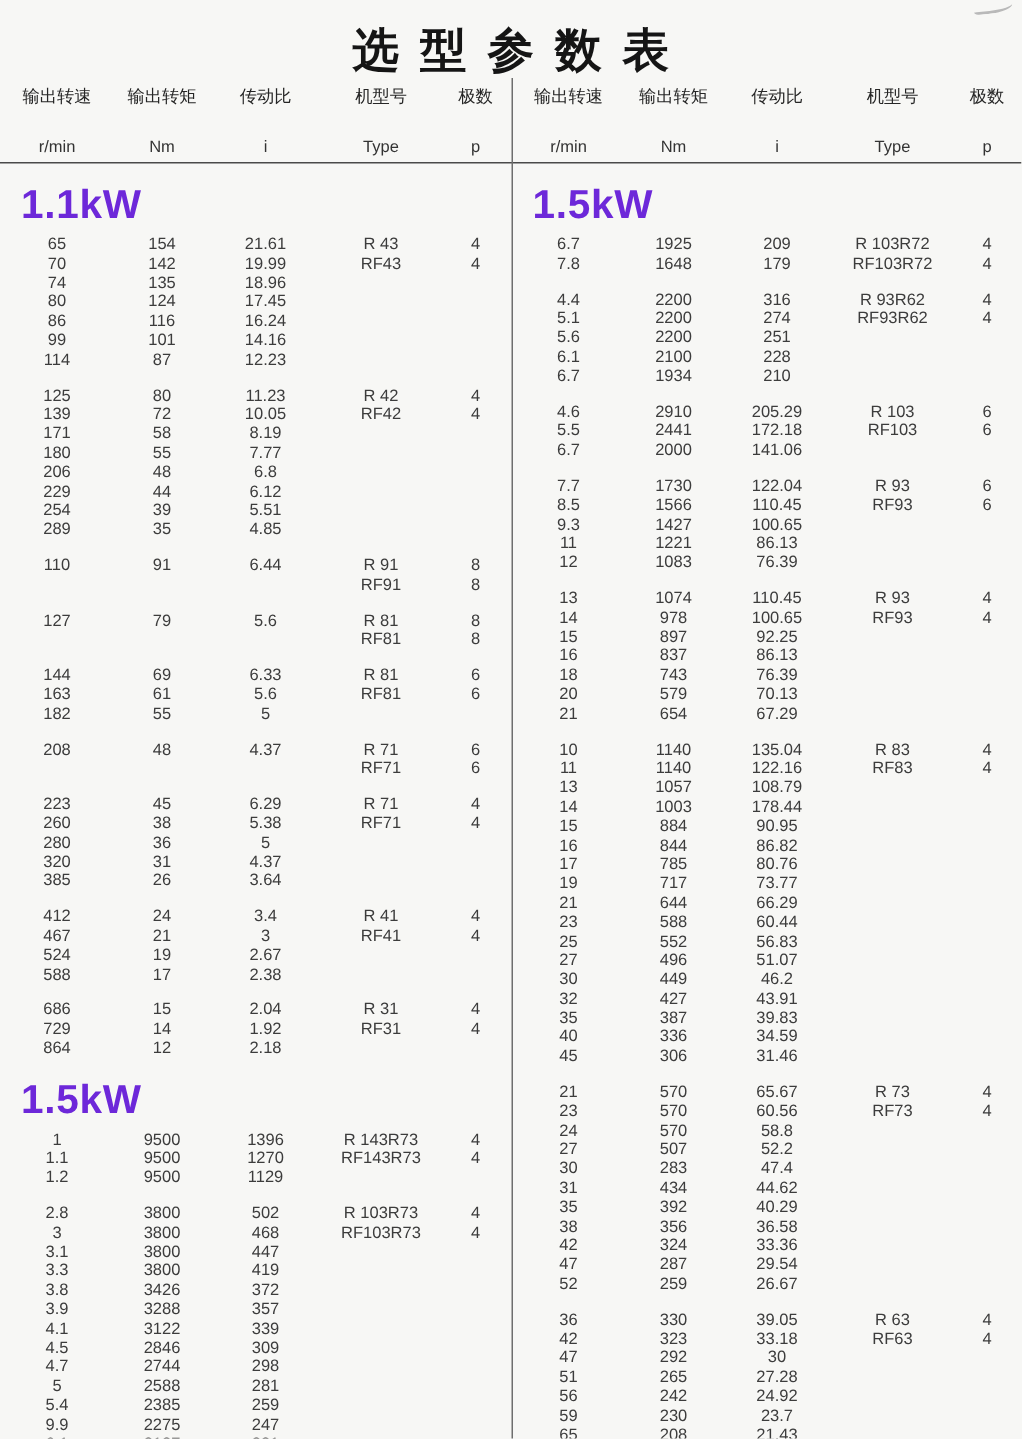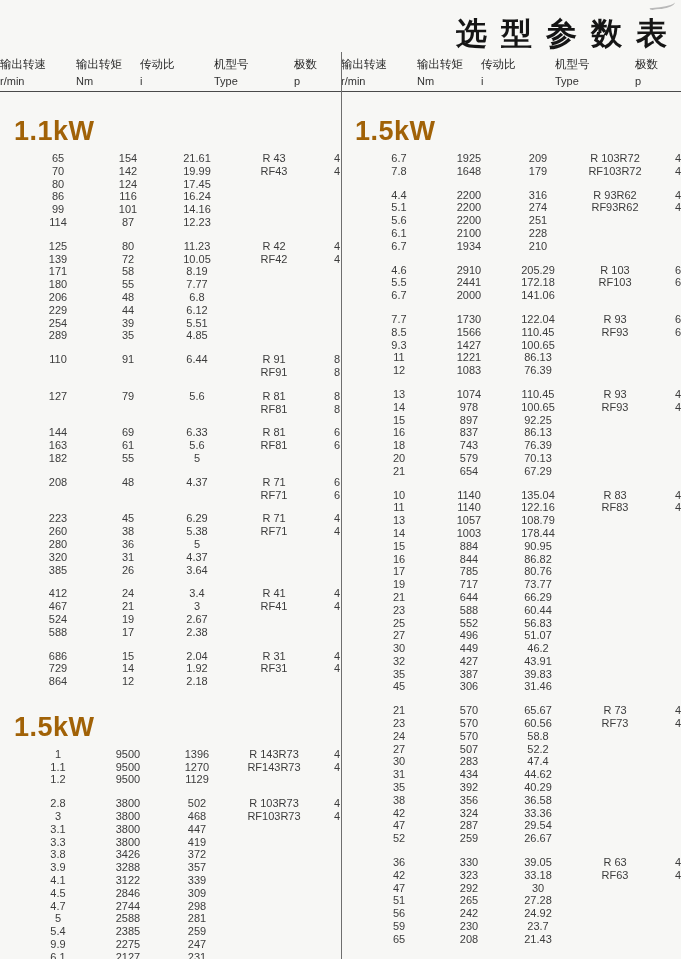--- a/index.html
+++ b/index.html
@@ -12,45 +12,45 @@
     display:flex;flex-direction:column;
     position:relative;
   }
   .top-rule{height:1px;background:#4a4a4a;margin-top:8px;}
   .artifact{
     position:absolute;top:0;right:6px;width:26px;height:7px;
     border-bottom:2px solid #b9b9b9;border-radius:0 0 60% 20%;
     transform:rotate(-6deg);
   }
   .title{
-    margin:9px 0 0;text-align:right;
+    margin:9px 0 0;text-align:center;
     font-size:31px;line-height:33px;font-weight:bold;color:#151515;
     letter-spacing:14px;text-indent:14px;
   }
   .title-rule{height:2px;background:#2d2d2d;margin-top:2px;}
   .table-area{flex:1;position:relative;}
   .v-divider{position:absolute;left:341px;top:0;bottom:0;width:1px;background:#6e6e6e;}
   .header-row{display:flex;padding:5px 0 4px;}
   .half{width:340px;}
   .half.right{margin-left:1px;}
   .header-grid{
     display:grid;grid-template-columns:76px 64px 74px 80px 46px;
-    row-gap:3px;
+    row-gap:20px;text-align:center;
   }
   .hdr-label{font-size:11.5px;color:#262626;}
   .hdr-unit{font-size:11px;color:#333;}
   .header-rule{height:1px;background:#4a4a4a;}
   .data-row{display:flex;}
   .col{width:340px;}
   .col.right{margin-left:1px;}
   .power-heading{
-    font-size:27px;line-height:30px;font-weight:bold;color:#a16207;
-    margin:24px 0 6px 14px;letter-spacing:0.5px;
+    font-size:27px;line-height:30px;font-weight:bold;color:#6d28d9;
+    margin:12px 0 6px 14px;letter-spacing:0.5px;
   }
-  .group{margin-bottom:11px;margin-left:20px;}
+  .group{margin-bottom:11px;}
   .row{
     display:grid;grid-template-columns:76px 64px 74px 80px 46px;
     height:12.8px;line-height:12.9px;font-size:11px;text-align:center;
   }
   .cell{white-space:nowrap;overflow:visible;color:#3c3c3c;}
 </style>
 </head>
 <body>
 
 <div class="top-rule"></div>
@@ -98,20 +98,27 @@
             <span class="cell c4">4</span>
           </div>
           <div class="row">
             <span class="cell c0">70</span>
             <span class="cell c1">142</span>
             <span class="cell c2">19.99</span>
             <span class="cell c3">RF43</span>
             <span class="cell c4">4</span>
           </div>
           <div class="row">
+            <span class="cell c0">74</span>
+            <span class="cell c1">135</span>
+            <span class="cell c2">18.96</span>
+            <span class="cell c3"></span>
+            <span class="cell c4"></span>
+          </div>
+          <div class="row">
             <span class="cell c0">80</span>
             <span class="cell c1">124</span>
             <span class="cell c2">17.45</span>
             <span class="cell c3"></span>
             <span class="cell c4"></span>
           </div>
           <div class="row">
             <span class="cell c0">86</span>
             <span class="cell c1">116</span>
             <span class="cell c2">16.24</span>
@@ -732,20 +739,27 @@
             <span class="cell c0">32</span>
             <span class="cell c1">427</span>
             <span class="cell c2">43.91</span>
             <span class="cell c3"></span>
             <span class="cell c4"></span>
           </div>
           <div class="row">
             <span class="cell c0">35</span>
             <span class="cell c1">387</span>
             <span class="cell c2">39.83</span>
+            <span class="cell c3"></span>
+            <span class="cell c4"></span>
+          </div>
+          <div class="row">
+            <span class="cell c0">40</span>
+            <span class="cell c1">336</span>
+            <span class="cell c2">34.59</span>
             <span class="cell c3"></span>
             <span class="cell c4"></span>
           </div>
           <div class="row">
             <span class="cell c0">45</span>
             <span class="cell c1">306</span>
             <span class="cell c2">31.46</span>
             <span class="cell c3"></span>
             <span class="cell c4"></span>
           </div>

